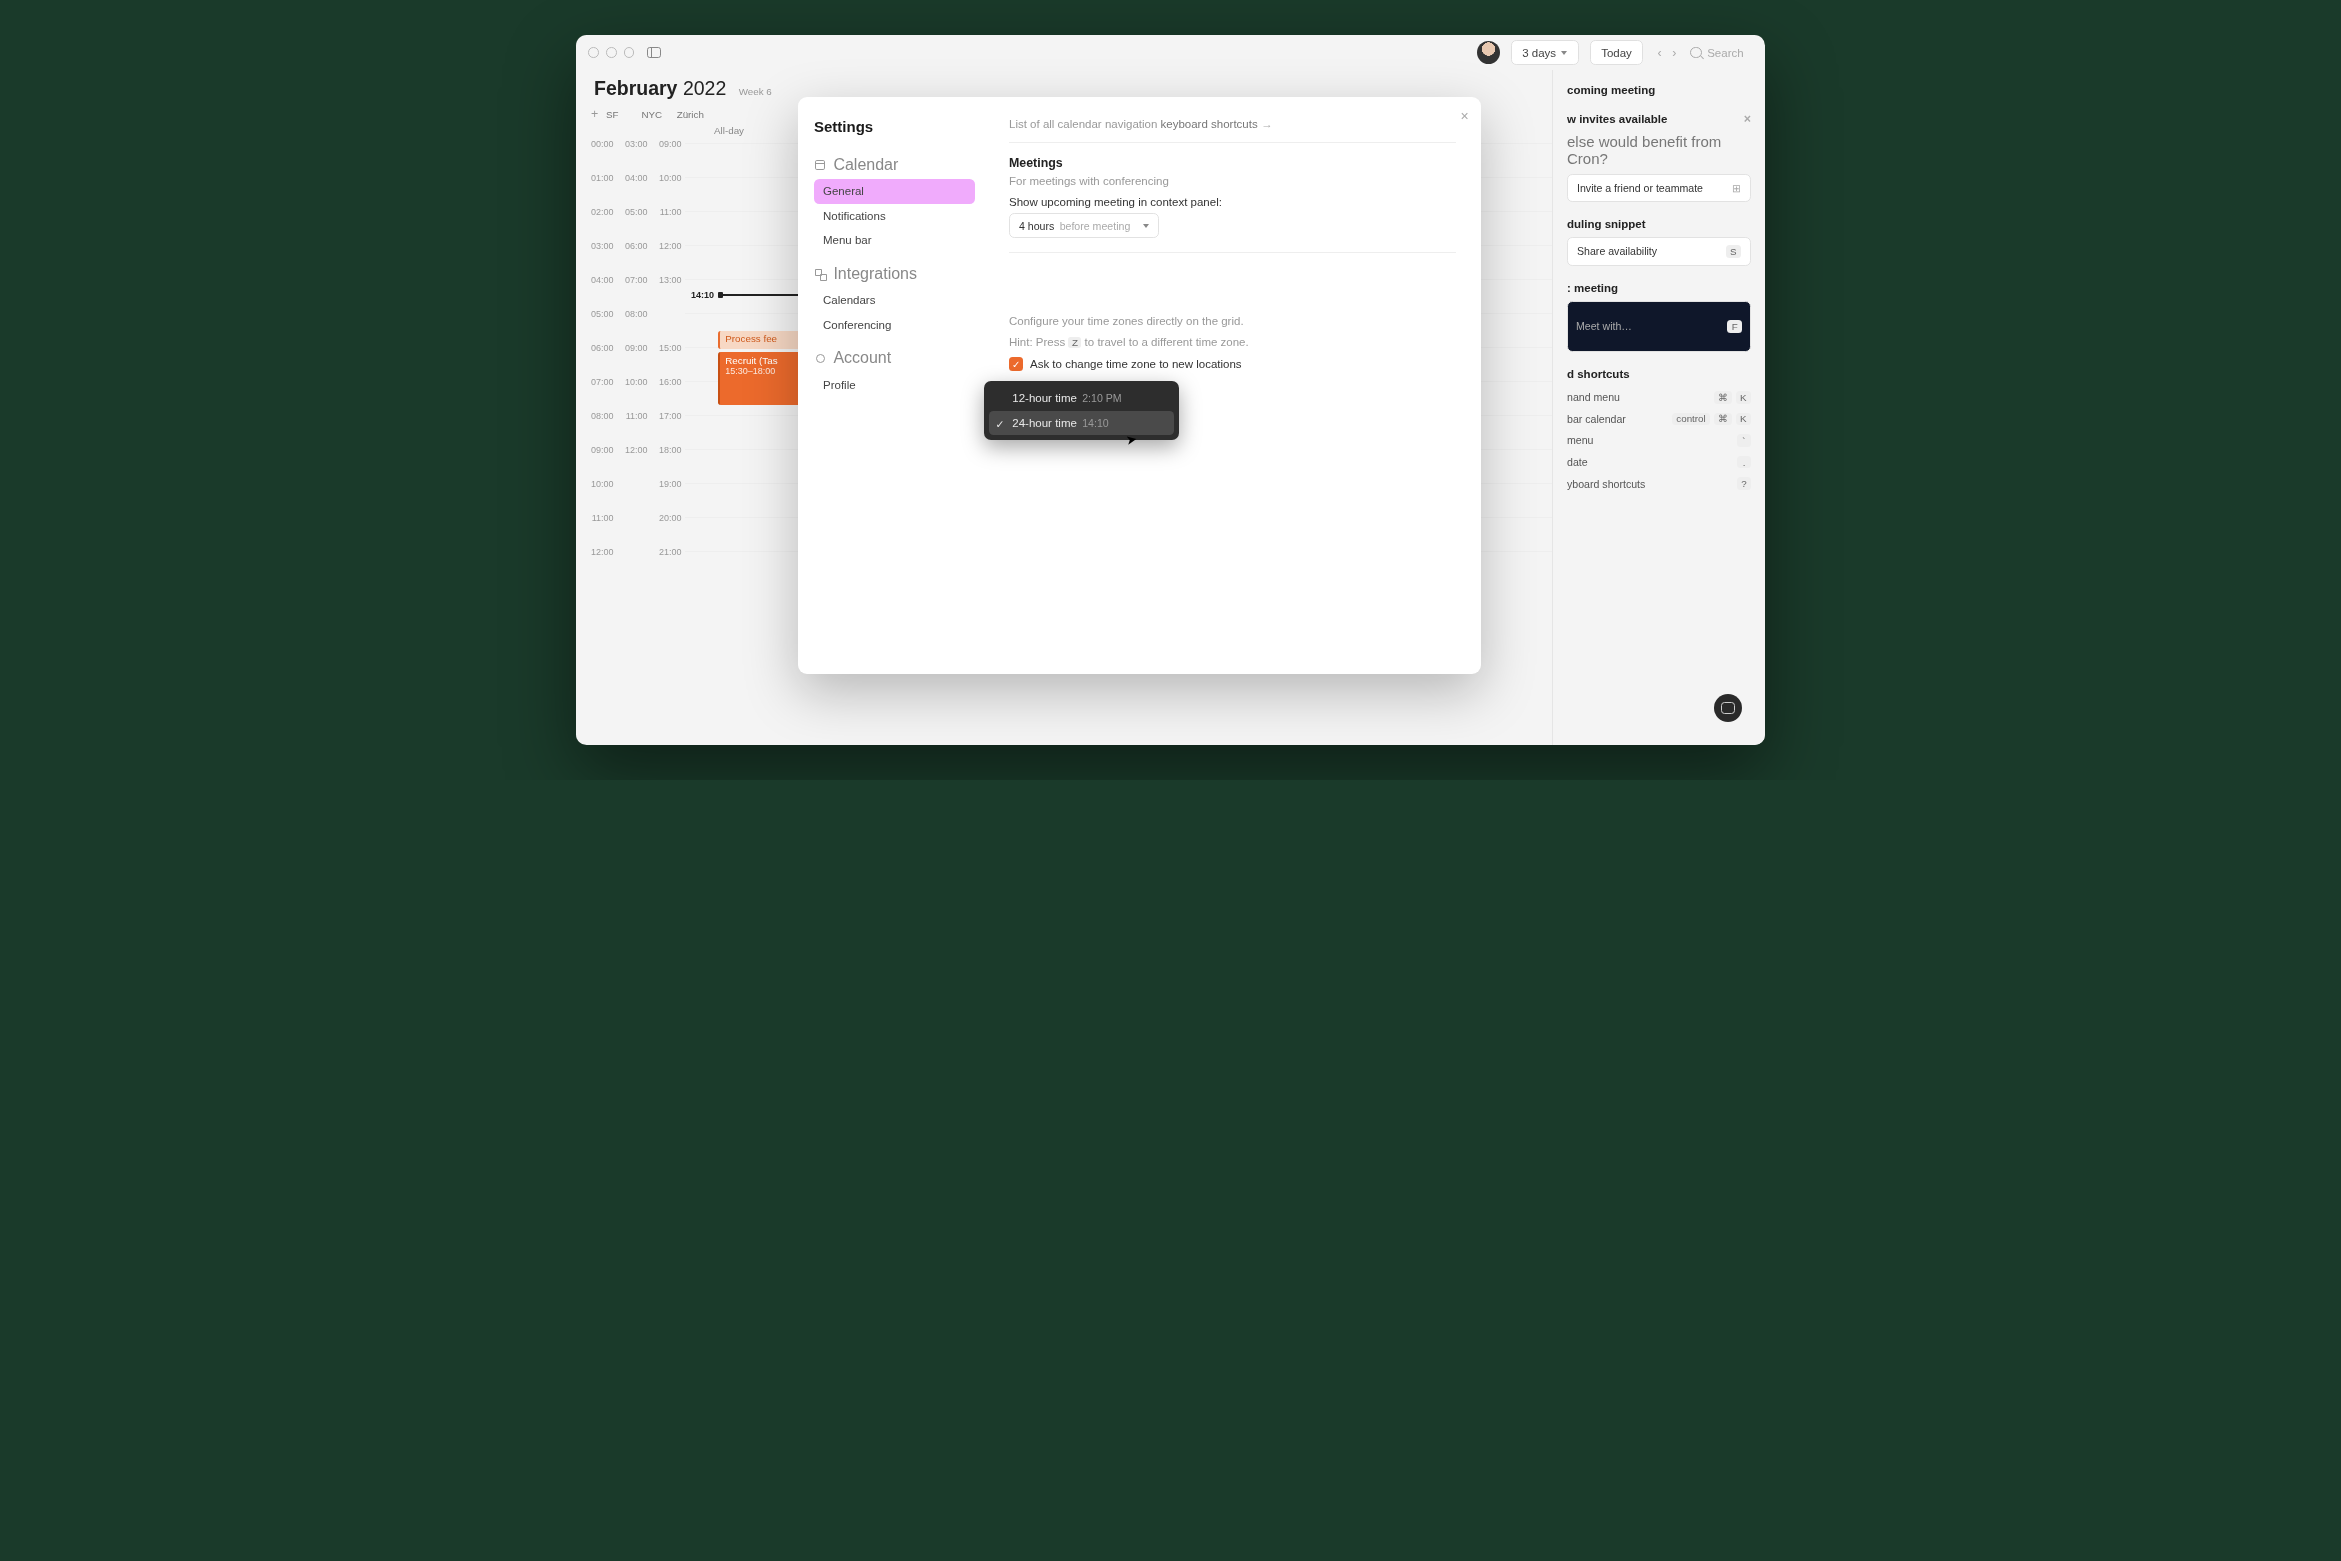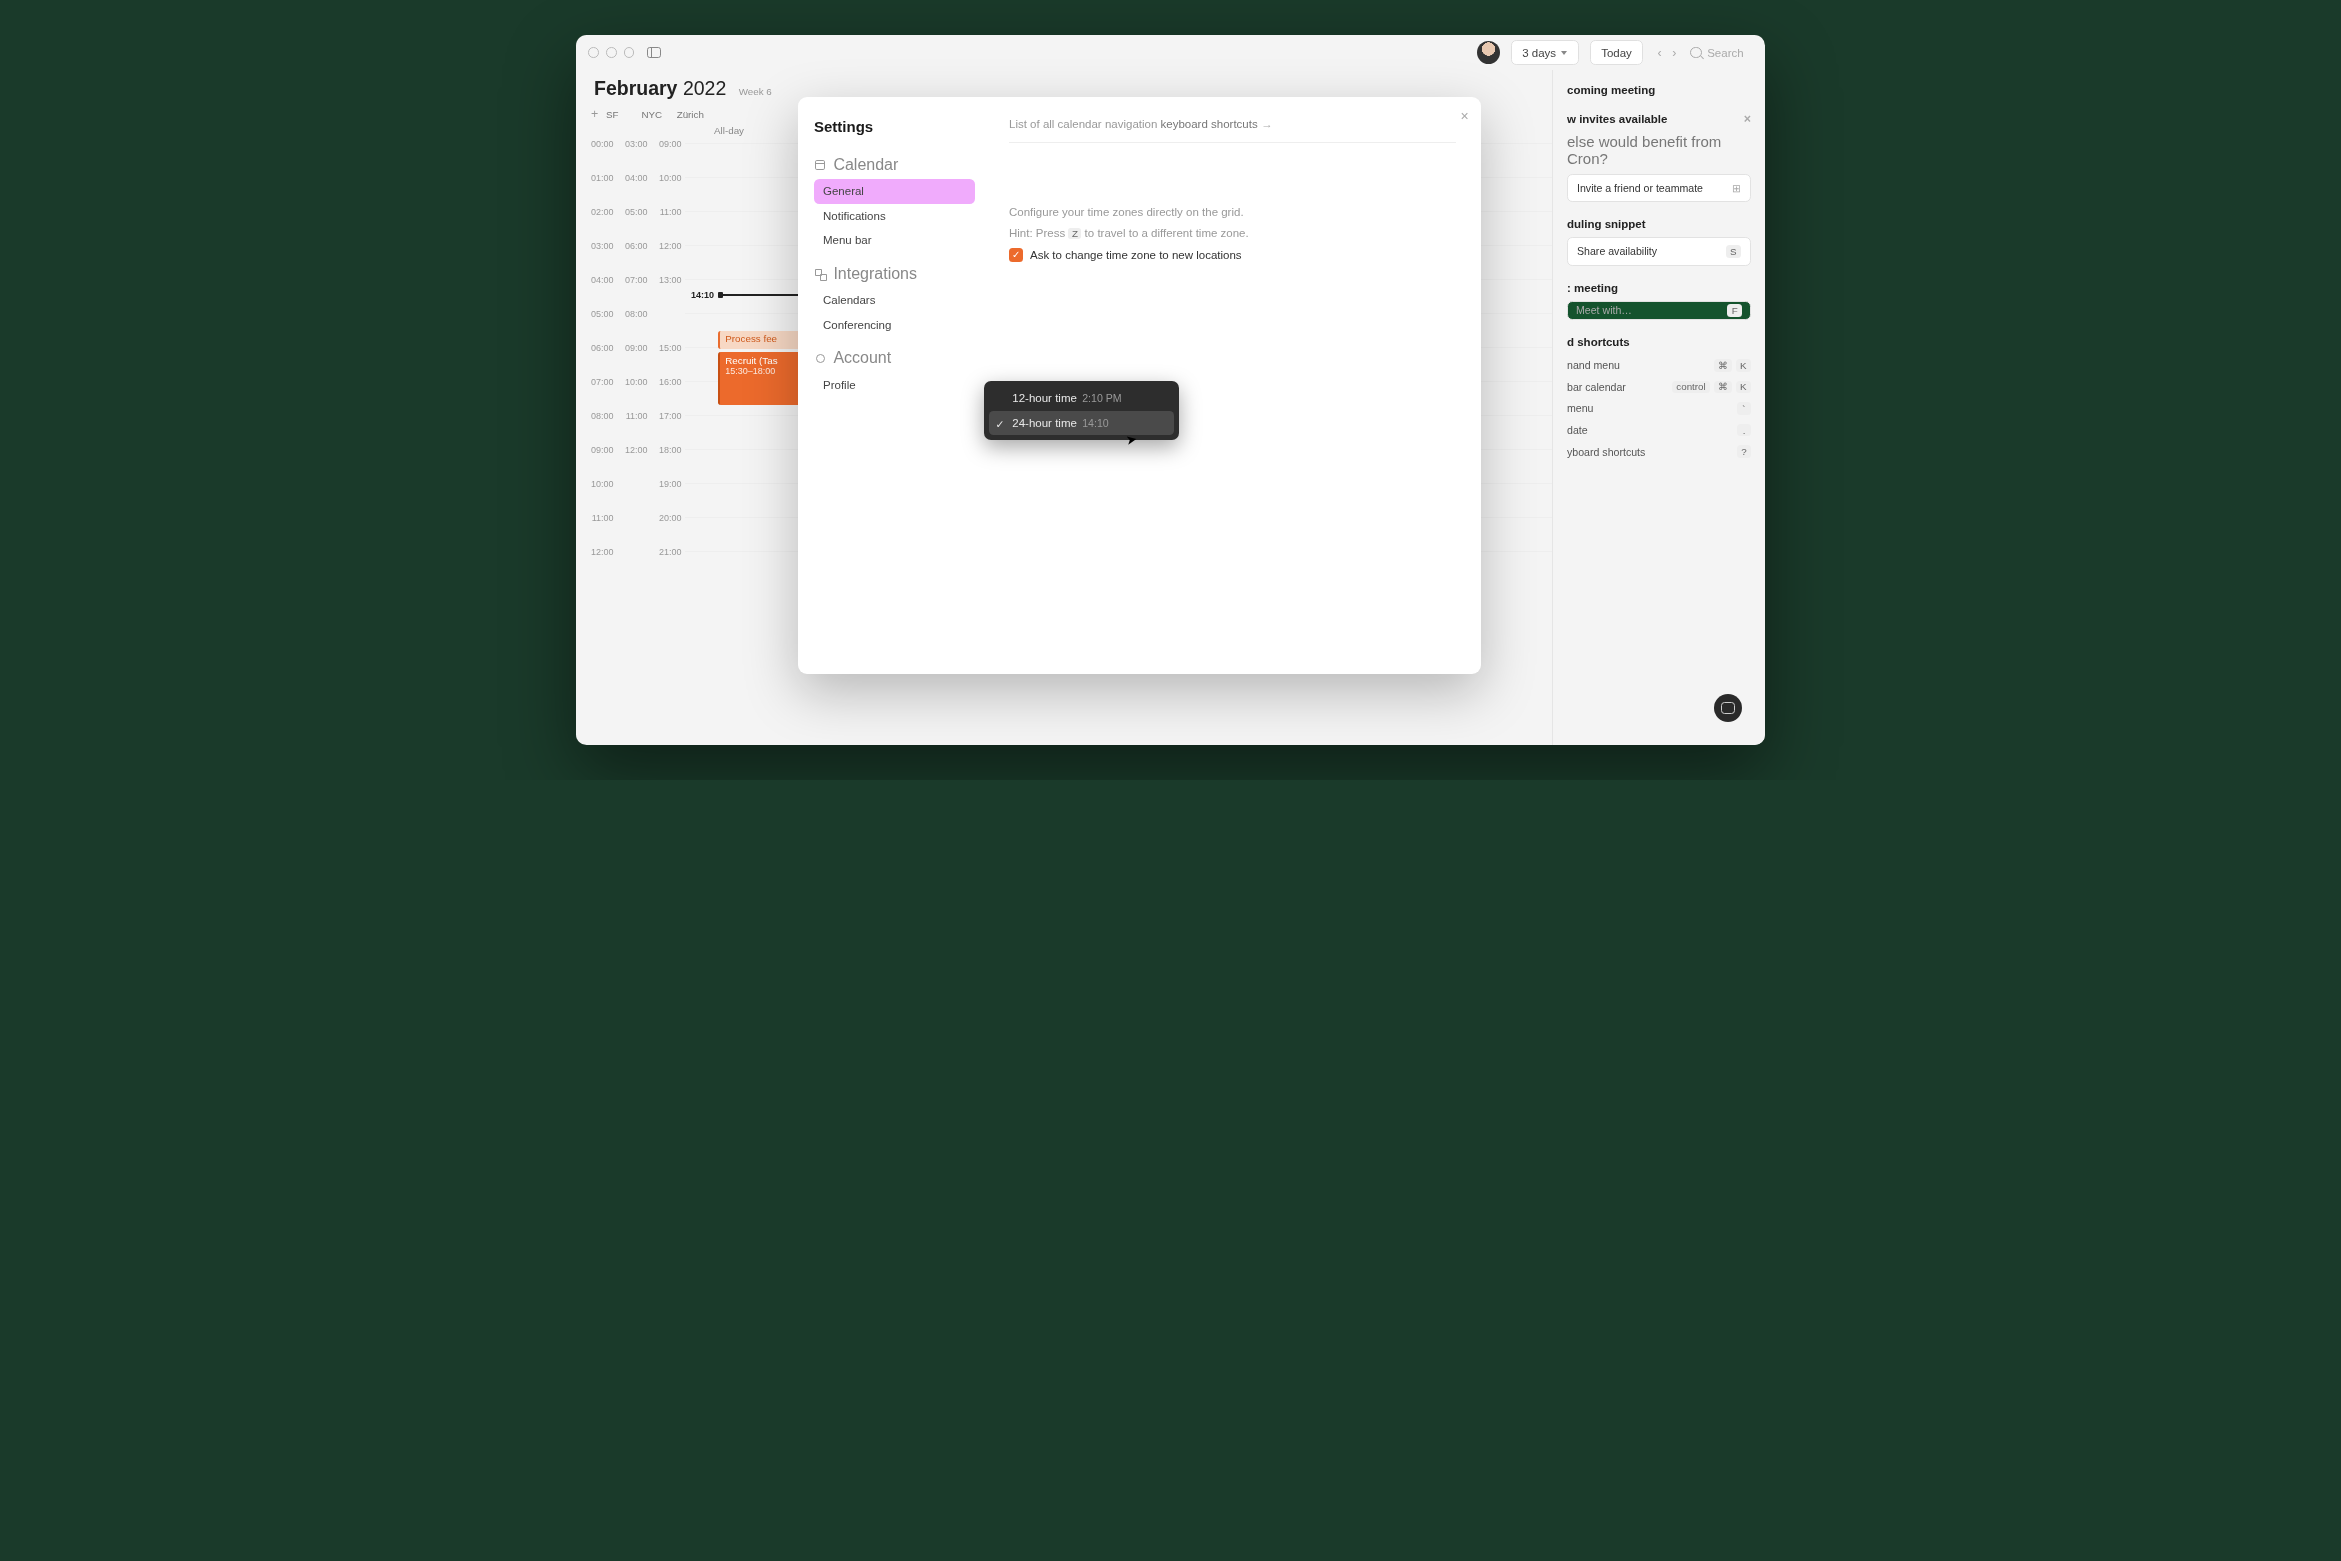--- a/index.html
+++ b/index.html
@@ -56,21 +56,21 @@
 
   
   .rp-section{margin-bottom:16px;}
   .rp-title{font-weight:600;font-size:11.5px;margin-bottom:7px;color:#222;display:flex;justify-content:space-between;align-items:center;}
   .rp-close{color:#aaa;font-size:12.4px;}
   .rp-text{color:#777;font-size:15px;margin-bottom:7px;}
   .rp-btn{background:#fff;border:0.9px solid #e2e2e2;border-radius:5.3px;padding:7px 9px;font-size:10.6px;display:flex;justify-content:space-between;align-items:center;color:#333;}
   .kbd{background:#eee;border-radius:3.5px;padding:0.9px 4.4px;font-size:9.8px;color:#666;min-width:14px;text-align:center;}
   .shortcut-row{display:flex;justify-content:space-between;align-items:center;padding:4.4px 0;font-size:10.6px;color:#555;}
   .shortcut-row .keys{display:flex;gap:3.5px;}
-  .meet-input{background:#14532d;border:0.9px solid #e2e2e2;border-radius:5.3px;padding:2px 8px;font-size:10.6px;color:#aaa;display:flex;justify-content:space-between;align-items:center;}
+  .meet-input{background:#0f172a;border:0.9px solid #e2e2e2;border-radius:5.3px;padding:18px 8px;font-size:10.6px;color:#aaa;display:flex;justify-content:space-between;align-items:center;}
 
   
   .modal{
     position:absolute; left:222px; top:62px; width:683px; height:577px;
     background:#fff; border-radius:9px; box-shadow:0 18px 53px rgba(0,0,0,.25);
     display:flex; z-index:5;
   }
   .modal-close{position:absolute;right:12.4px;top:10.6px;color:#aaa;font-size:14px;cursor:pointer;}
   .m-side{width:186px;padding:21px 9px 9px 16px;}
   .m-title{font-size:15px;font-weight:600;margin-bottom:21px;color:#1a1a1a;}
@@ -363,20 +363,30 @@
         <span>Account</span>
       </div>
       <div class="m-item">Profile</div>
     </div>
 
     <div class="m-content">
       <div class="hint">
         <span>List of all calendar navigation </span><a>keyboard shortcuts</a><span class="arrow-r">→</span>
       </div>
 
+      <div class="section">
+        <div class="sec-title">Meetings</div>
+        <div class="sec-sub">For meetings with conferencing</div>
+        <div class="label">Show upcoming meeting in context panel:</div>
+        <div class="select">
+          <span>4 hours</span>
+          <span class="muted">before meeting</span>
+          <span class="chev-down" style="margin-left:7px;"></span>
+        </div>
+      </div>
 
 
       <div style="height:50px;"></div>
 
       <div class="sec-sub">Configure your time zones directly on the grid.</div>
       <div class="sec-sub">
         <span>Hint: Press </span><span class="kbd-inline">Z</span><span> to travel to a different time zone.</span>
       </div>
       <div class="checkbox-row">
         <span class="checkbox">✓</span>

